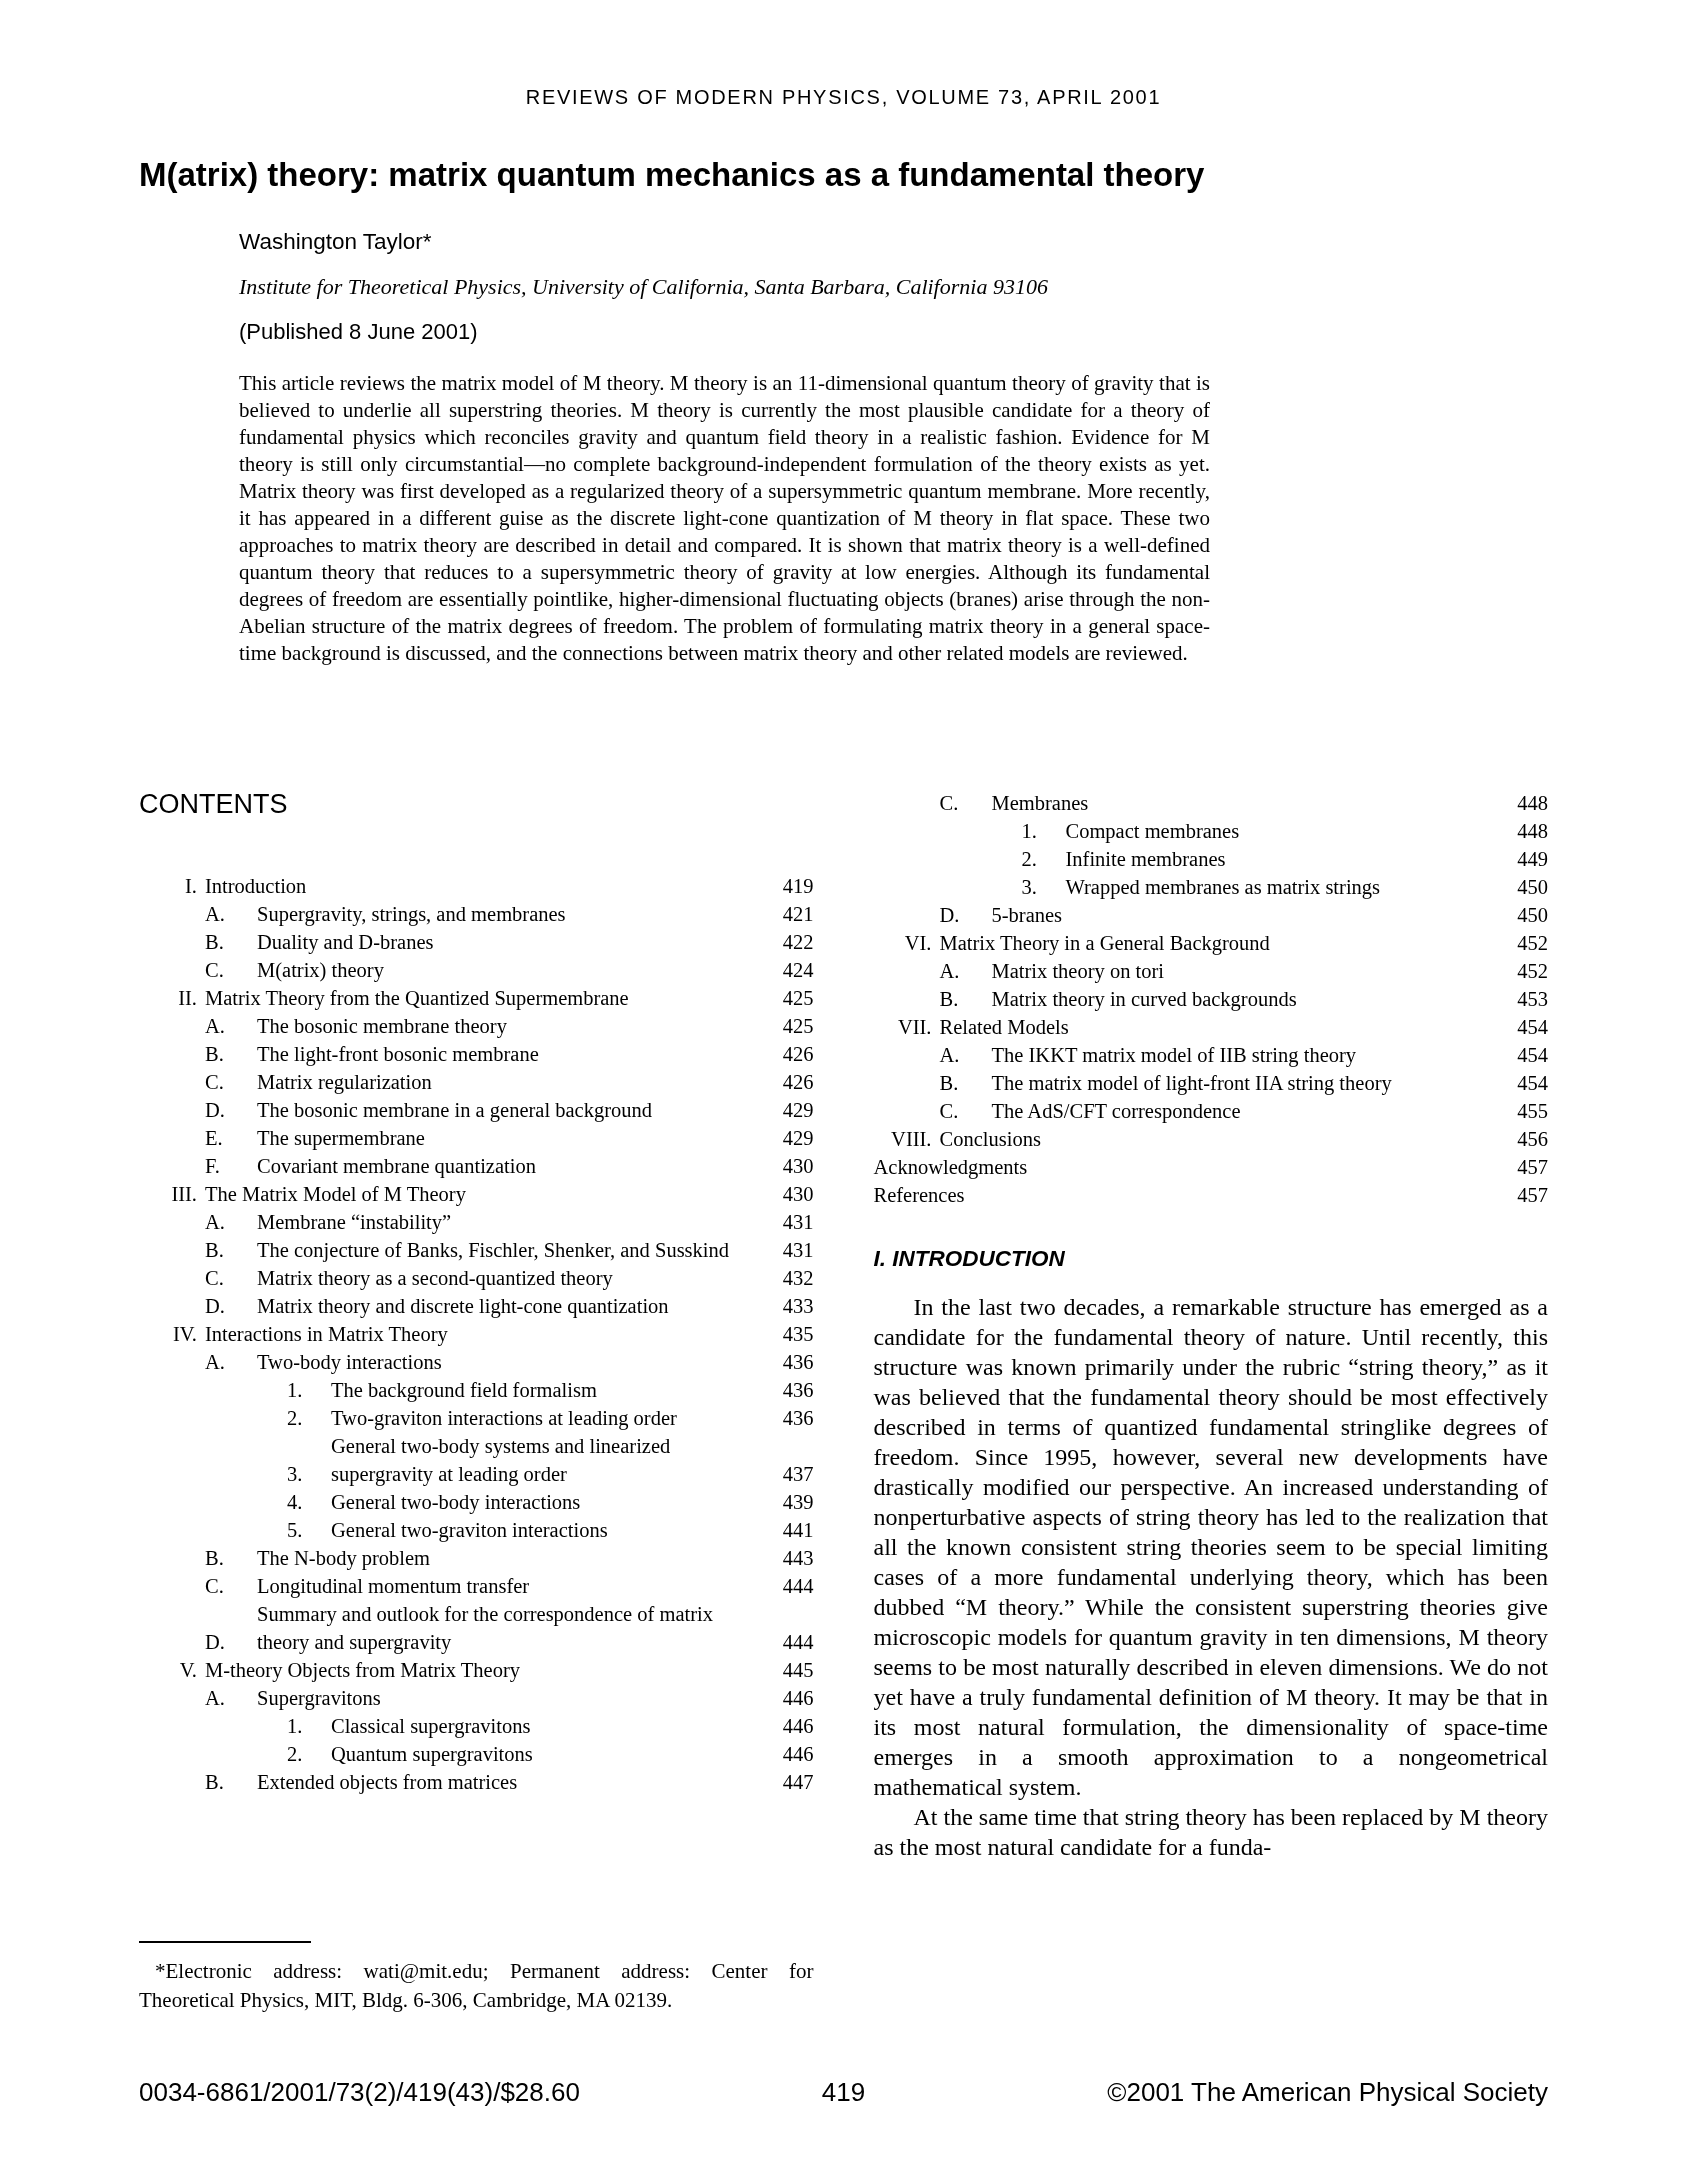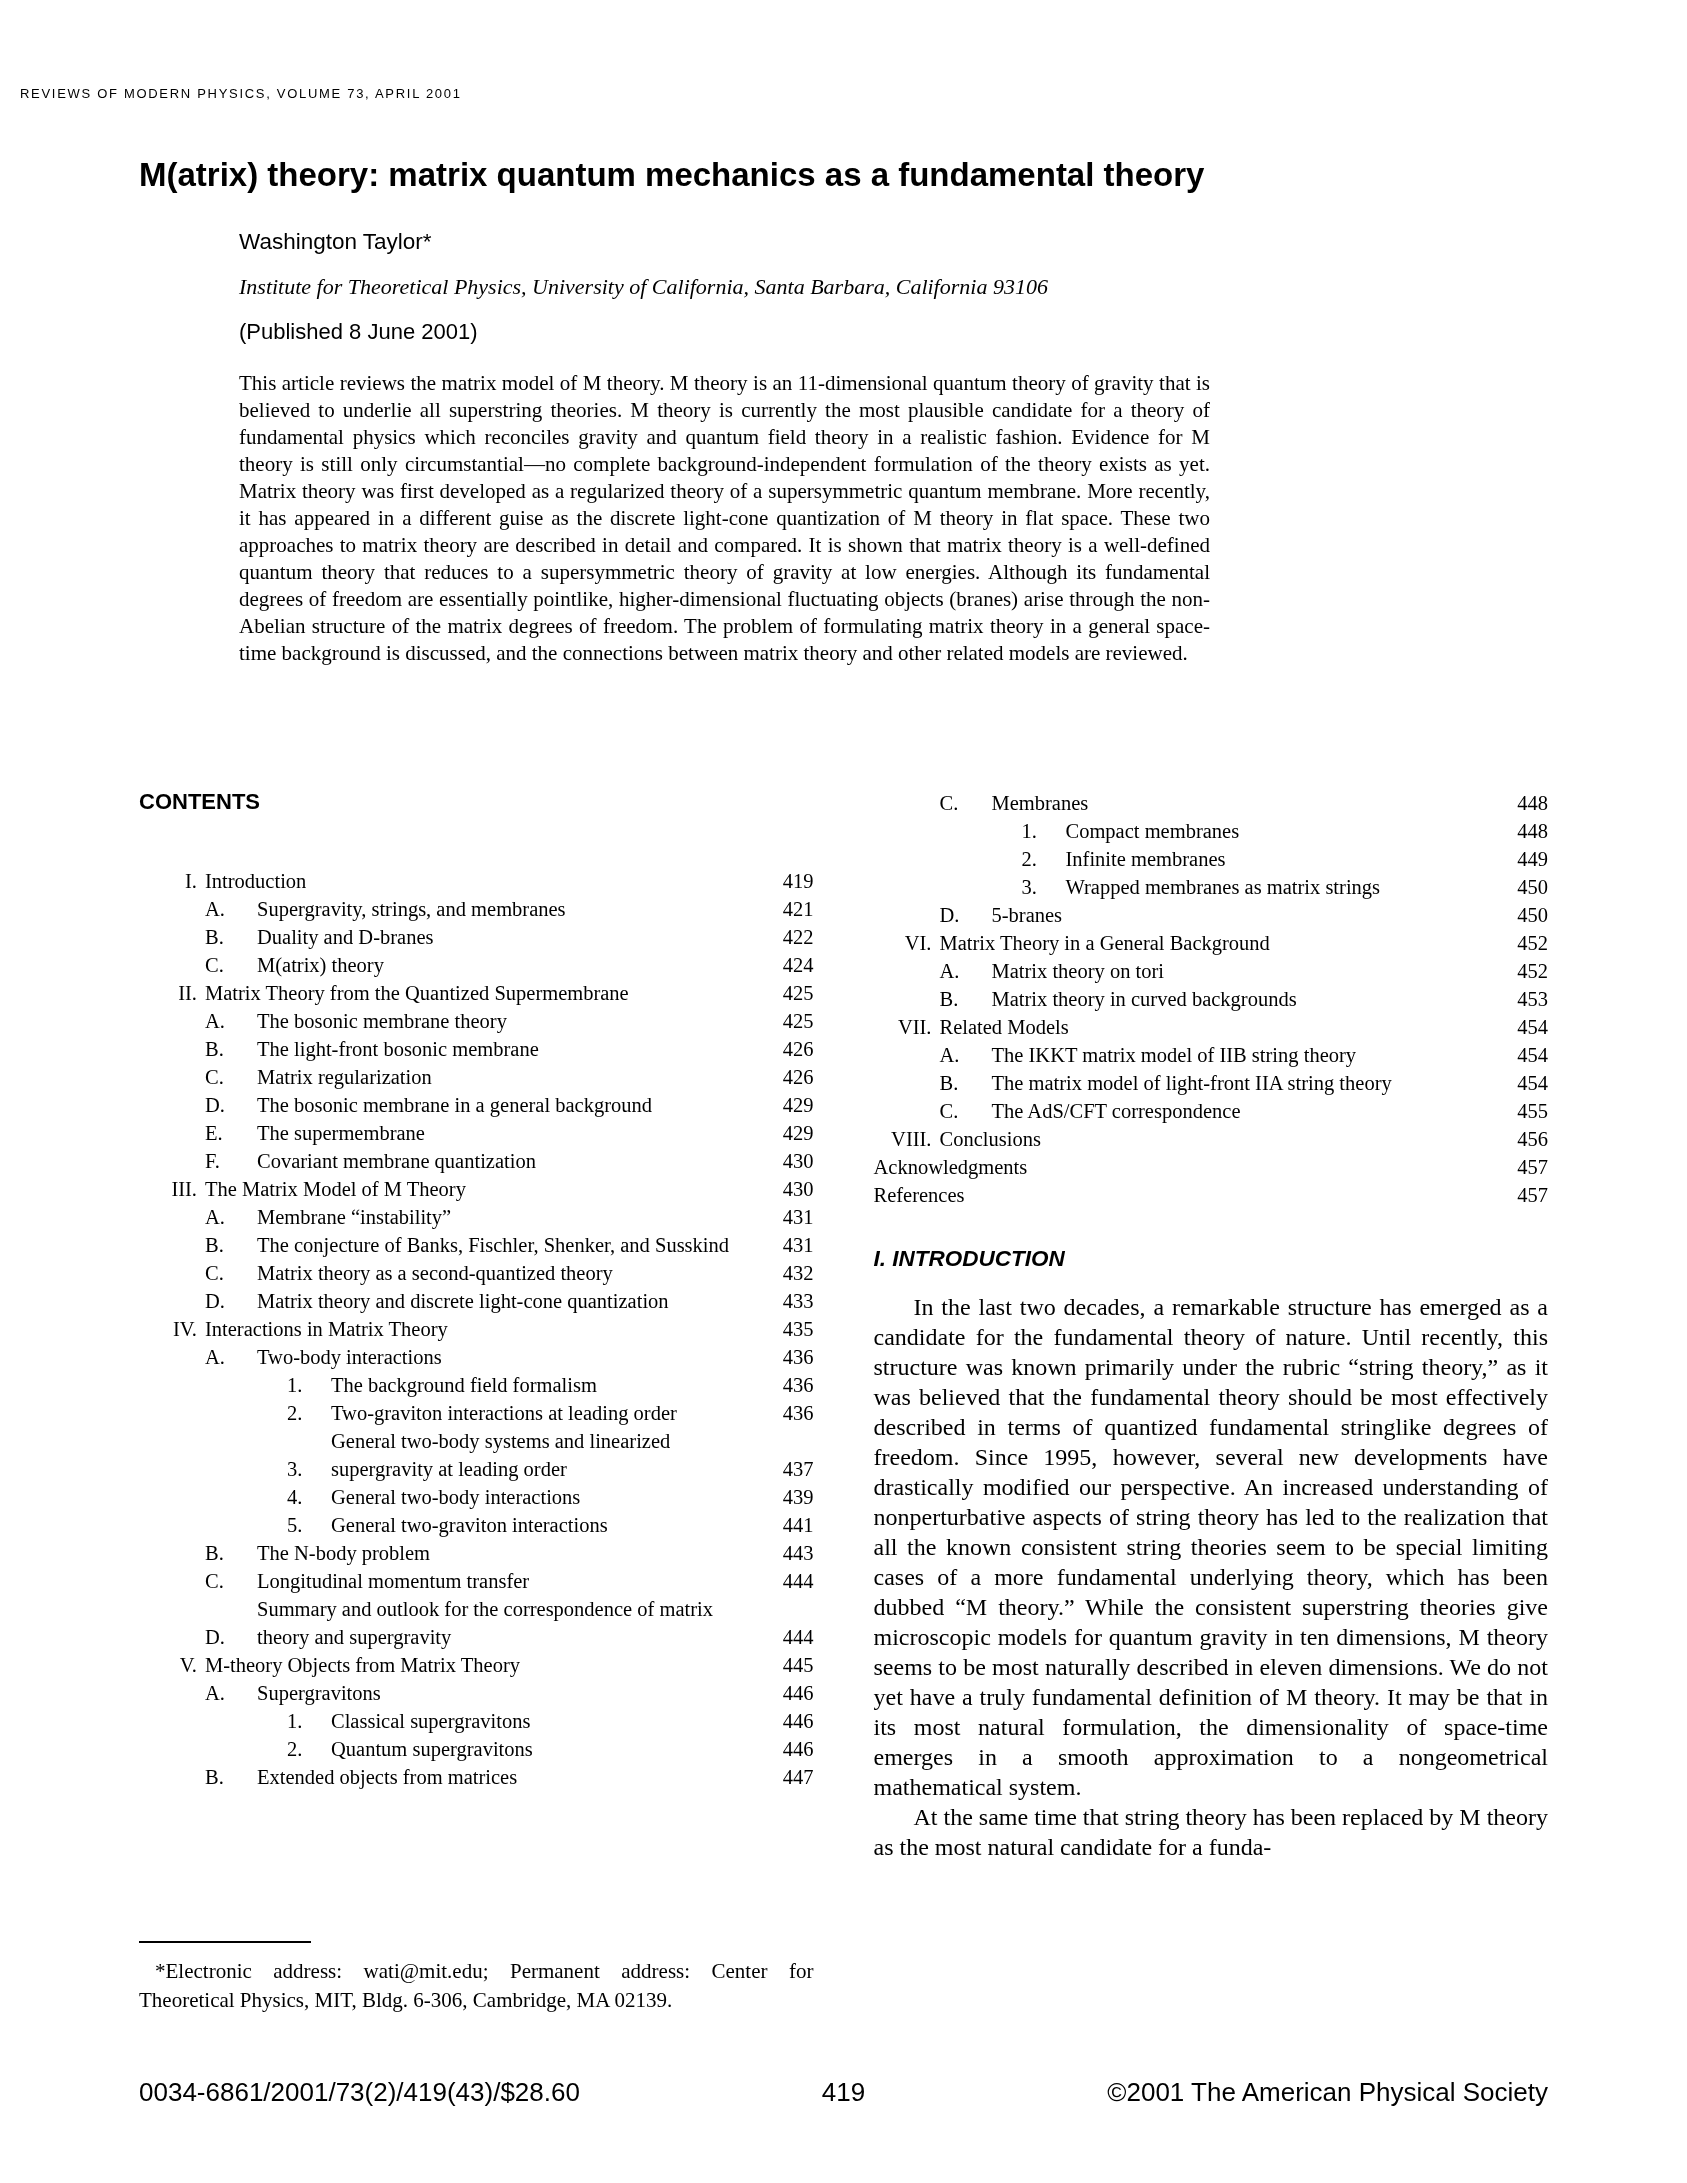--- a/index.html
+++ b/index.html
@@ -8,24 +8,24 @@
     width: 1687px;
     height: 2183px;
     background: #ffffff;
     color: #000000;
     font-family: "Liberation Serif", serif;
     overflow: hidden;
   }
   .journal-header {
     position: absolute;
     top: 86px; left: 0; right: 0;
-    font-family: "Liberation Sans", sans-serif;
-    font-size: 13px;
+    text-align: center;
+    font-family: "Liberation Sans", sans-serif;
+    font-size: 20px;
     letter-spacing: 1.7px;
-    padding-left: 20px;
   }
   .article-title {
     position: absolute;
     top: 156px; left: 139px; right: 139px;
     font-family: "Liberation Sans", sans-serif;
     font-size: 33px;
     font-weight: bold;
     margin: 0;
   }
   .author-line {
@@ -64,22 +64,22 @@
     gap: 60px;
   }
   .col {
     flex: 1 1 0;
     display: flex;
     flex-direction: column;
     min-width: 0;
   }
   .contents-heading {
     font-family: "Liberation Sans", sans-serif;
-    font-size: 22px;
-    font-weight: bold;
+    font-size: 27px;
+    font-weight: normal;
     margin: 0 0 52px 0;
   }
   .toc { display: block; }
   .toc-row {
     display: flex;
     align-items: flex-end;
     font-size: 20.5px;
     line-height: 28px;
   }
   .toc-numeral { flex: 0 0 auto; }

